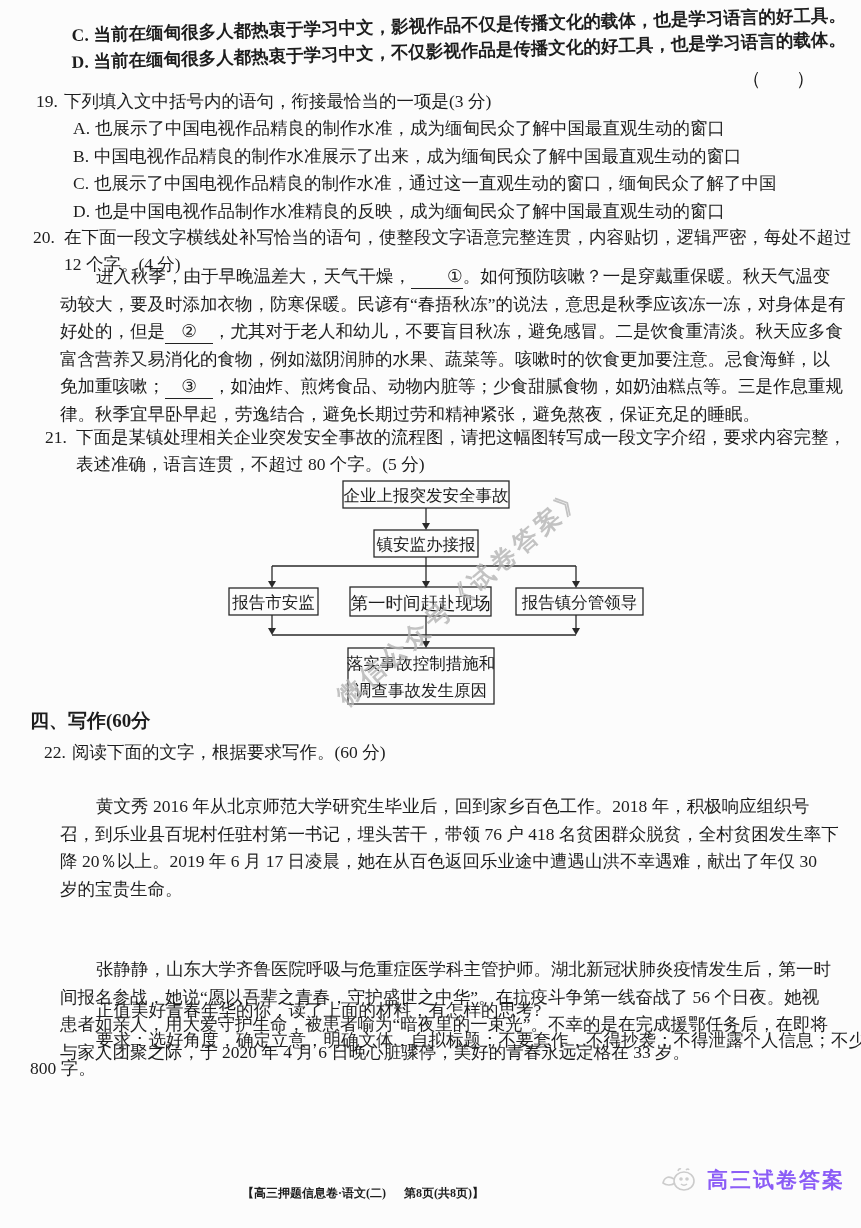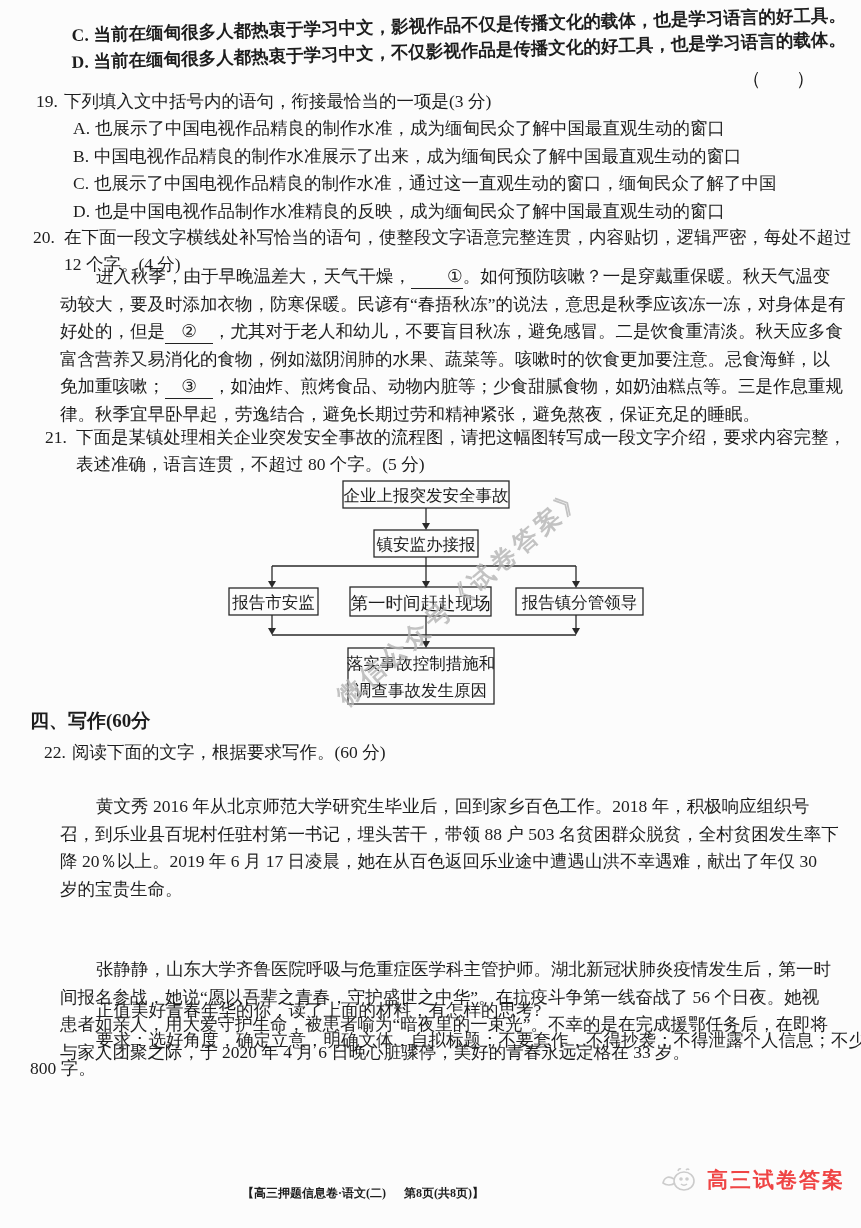--- a/index.html
+++ b/index.html
@@ -57,21 +57,21 @@
   #para1{left:60px;top:765px;}
   #para2{left:60px;top:928px;}
   #para3{left:96px;top:997px;}
   #para4{left:30px;top:1027px;width:822px;}
   #para4 .l1{padding-left:66px;}
   
   #footer-text{left:242px;top:1185px;font-weight:bold;font-size:12px;white-space:nowrap;}
   #footer-text .gap{display:inline-block;width:18px;}
   #footer-logo{
     left:660px;top:1166px;display:flex;align-items:center;gap:7px;
-    color:#ef4444;font-weight:bold;font-size:21px;letter-spacing:2px;white-space:nowrap;
+    color:#8b5cf6;font-weight:bold;font-size:21px;letter-spacing:2px;white-space:nowrap;
   }
   #flow text{font-family:"Liberation Serif","DejaVu Serif",serif;fill:#1d1d1d;font-size:16.5px;}
   #flow .big{font-size:17.5px;}
 </style>
 </head>
 <body>
 
 <div class="page">
 
   <div id="sec-q18" class="abs">
@@ -177,21 +177,21 @@
 
   <div id="sec-heading" class="abs">四、写作(60分</div>
 
   <div id="sec-q22" class="abs qblock">
     <span class="qnum">22.</span>
     <div class="line stem">阅读下面的文字，根据要求写作。(60 分)</div>
   </div>
 
   <div id="para1" class="abs para">
     <div class="line indent">黄文秀 2016 年从北京师范大学研究生毕业后，回到家乡百色工作。2018 年，积极响应组织号</div>
-    <div class="line">召，到乐业县百坭村任驻村第一书记，埋头苦干，带领 88 户 503 名贫困群众脱贫，全村贫困发生率下</div>
+    <div class="line">召，到乐业县百坭村任驻村第一书记，埋头苦干，带领 76 户 418 名贫困群众脱贫，全村贫困发生率下</div>
     <div class="line">降 20％以上。2019 年 6 月 17 日凌晨，她在从百色返回乐业途中遭遇山洪不幸遇难，献出了年仅 30</div>
     <div class="line">岁的宝贵生命。</div>
   </div>
 
   <div id="para2" class="abs para">
     <div class="line indent">张静静，山东大学齐鲁医院呼吸与危重症医学科主管护师。湖北新冠状肺炎疫情发生后，第一时</div>
     <div class="line">间报名参战，她说“愿以吾辈之青春，守护盛世之中华”。在抗疫斗争第一线奋战了 56 个日夜。她视</div>
     <div class="line">患者如亲人，用大爱守护生命，被患者喻为“暗夜里的一束光”。不幸的是在完成援鄂任务后，在即将</div>
     <div class="line">与家人团聚之际，于 2020 年 4 月 6 日晚心脏骤停，美好的青春永远定格在 33 岁。</div>
   </div>

